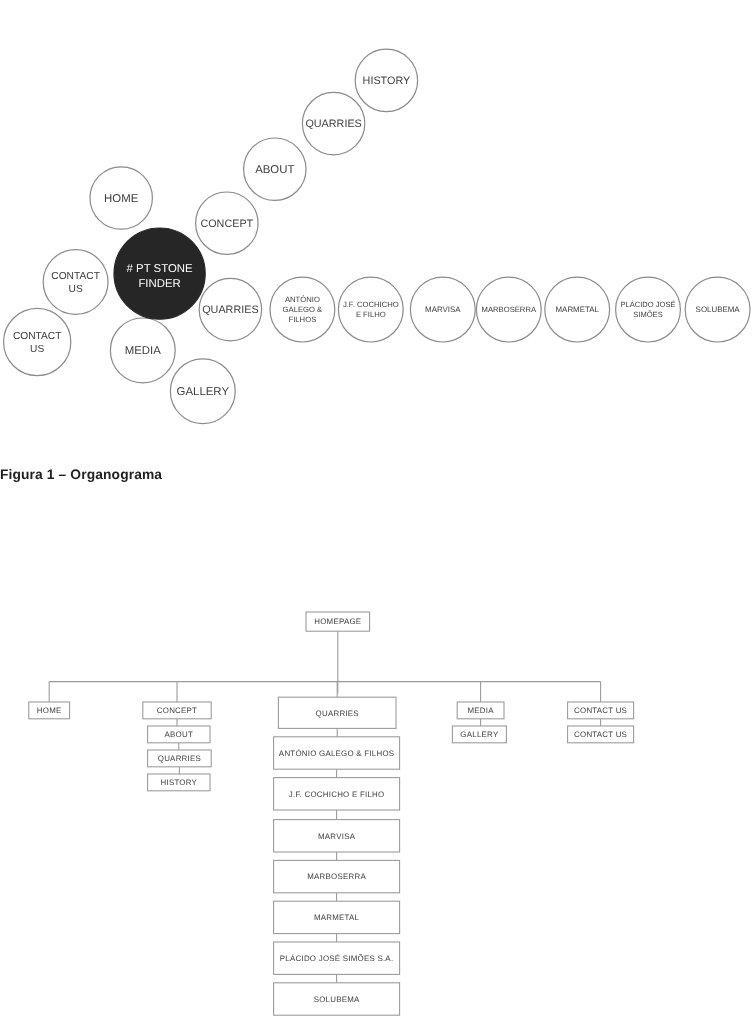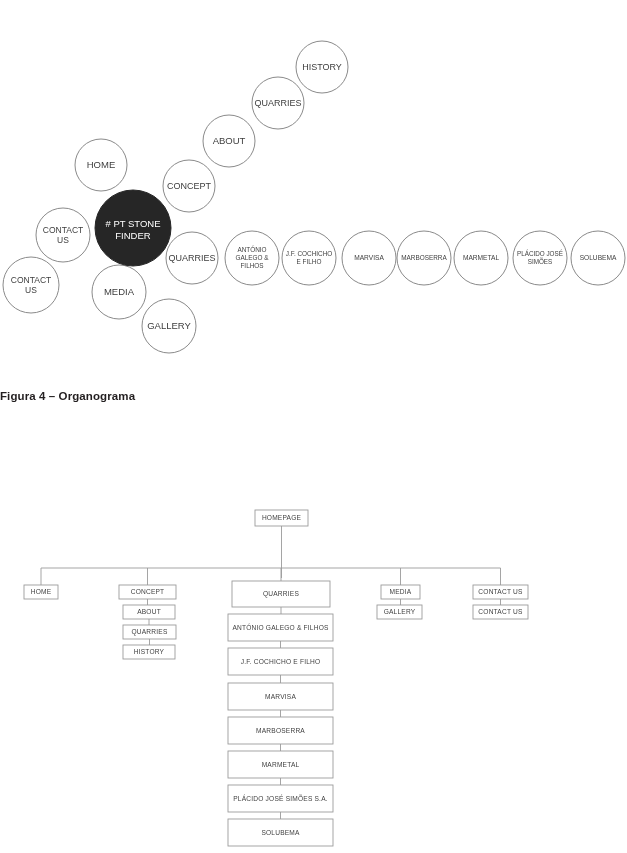--- a/index.html
+++ b/index.html
@@ -116,21 +116,21 @@
         </g>
       </g>
     <g id="hub-group">
       <circle id="hub-c" class="hub-circle" cx="133" cy="228" r="38" fill="#262626"></circle>
       <text id="hub-t1" class="hub-text" x="133" y="227"># PT STONE</text>
       <text id="hub-t2" class="hub-text" x="133" y="239">FINDER</text>
     </g>
   </svg>
 </div>
 
-<div class="figure-caption">Figura 4 – Organograma</div>
+<div class="figure-caption">Figura 1 – Organograma</div>
 
 <div id="tree-diagram">
   <svg width="627" height="358" viewBox="0 0 627 358">
     <g id="tree-connectors">
         <path d="M281.5 31 L281.5 83" class="conn"></path>
         <path d="M41 73 L500.5 73" class="conn"></path>
         <path d="M41 73 L41 90" class="conn"></path>
         <path d="M147.5 73 L147.5 90" class="conn"></path>
         <path d="M147.5 104 L147.5 110" class="conn"></path>
         <path d="M149 124 L149 130" class="conn"></path>

